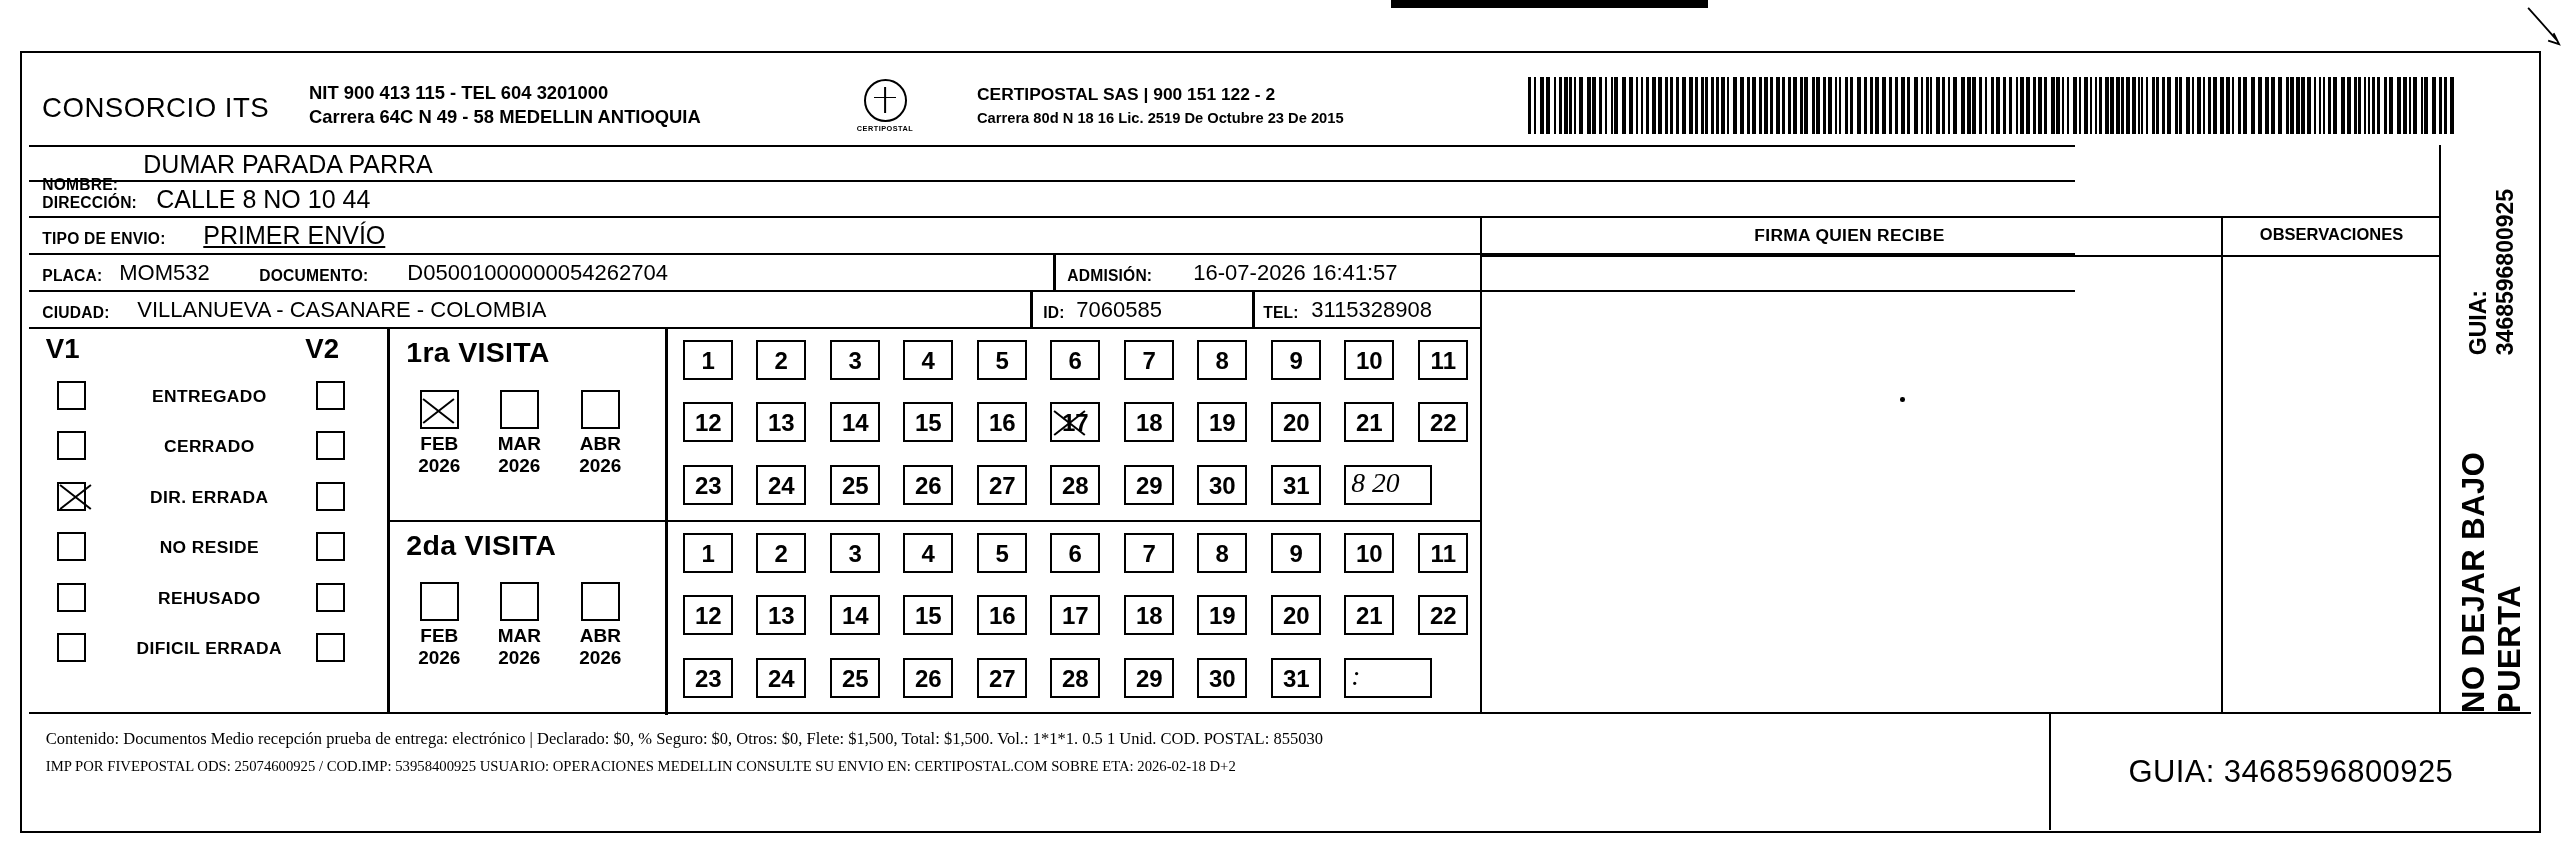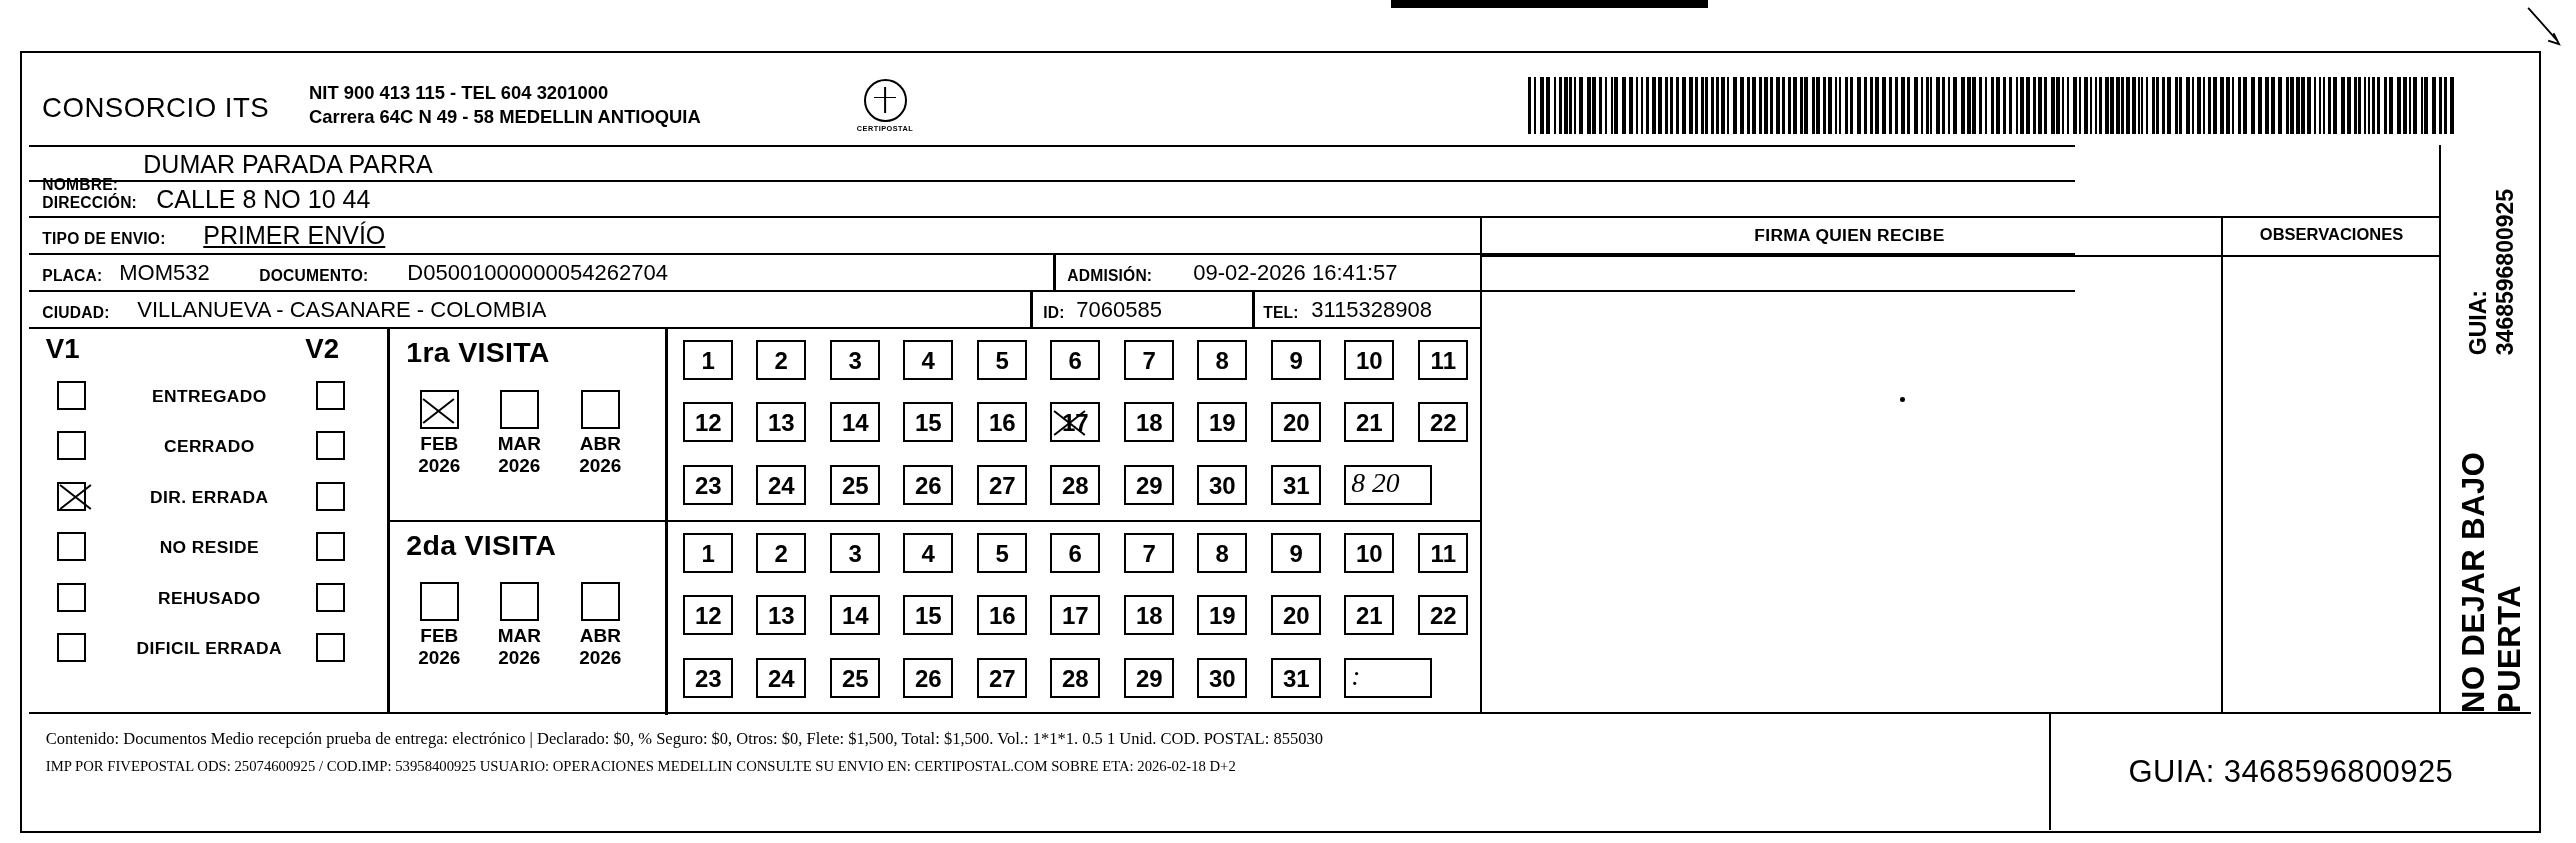--- a/index.html
+++ b/index.html
@@ -107,20 +107,24 @@
 
     <div class="header">
       <div class="hdr-consorcio">CONSORCIO ITS</div>
       <div class="hdr-nit">
         <div>NIT 900 413 115 - TEL 604 3201000</div>
         <div>Carrera 64C N 49 - 58 MEDELLIN ANTIOQUIA</div>
       </div>
       <div class="hdr-logo">
         <div class="circle"></div>
         <div class="lbl">CERTIPOSTAL</div>
+      </div>
+      <div class="hdr-certi">
+        <div>CERTIPOSTAL SAS | 900 151 122 - 2</div>
+        <div class="sub">Carrera 80d N 18 16  Lic. 2519 De Octubre 23 De 2015</div>
       </div>
       <div class="barcode" id="barcode">
           <i style="left: 0px; width: 2.8px;"></i>
           <i style="left: 5.5px; width: 2.8px;"></i>
           <i style="left: 12px; width: 3.7px;"></i>
           <i style="left: 18.4px; width: 3.7px;"></i>
           <i style="left: 26px; width: 1.8px;"></i>
           <i style="left: 31px; width: 2.8px;"></i>
           <i style="left: 36px; width: 3.7px;"></i>
           <i style="left: 41px; width: 2.8px;"></i>
@@ -293,21 +297,21 @@
       <span class="val-l" style="position:absolute;left:174px;top:2.8px;text-decoration:underline;">PRIMER ENVÍO</span>
     </div>
 
     <div class="inforow r4">
       <span class="lbl-s" style="position:absolute;left:13px;top:12px;">PLACA:</span>
       <span class="val-m" style="position:absolute;left:90px;top:4.6px;">MOM532</span>
       <span class="lbl-s" style="position:absolute;left:230px;top:12px;">DOCUMENTO:</span>
       <span class="val-m" style="position:absolute;left:378px;top:4.6px;">D05001000000054262704</span>
       <div class="cellline" style="left:1024px;"></div>
       <span class="lbl-s" style="position:absolute;left:1038px;top:12px;">ADMISIÓN:</span>
-      <span class="val-m" style="position:absolute;left:1164px;top:4.6px;">09-02-2026 16:41:57</span>
+      <span class="val-m" style="position:absolute;left:1164px;top:4.6px;">16-07-2026 16:41:57</span>
     </div>
 
     <div class="inforow r5">
       <span class="lbl-s" style="position:absolute;left:13px;top:12px;">CIUDAD:</span>
       <span class="val-m" style="position:absolute;left:108px;top:4.6px;">VILLANUEVA - CASANARE - COLOMBIA</span>
       <div class="cellline" style="left:1001px;"></div>
       <span class="lbl-s" style="position:absolute;left:1014px;top:12px;">ID:</span>
       <span class="val-m" style="position:absolute;left:1047px;top:4.6px;">7060585</span>
       <div class="cellline" style="left:1223px;"></div>
       <span class="lbl-s" style="position:absolute;left:1234px;top:12px;">TEL:</span>

